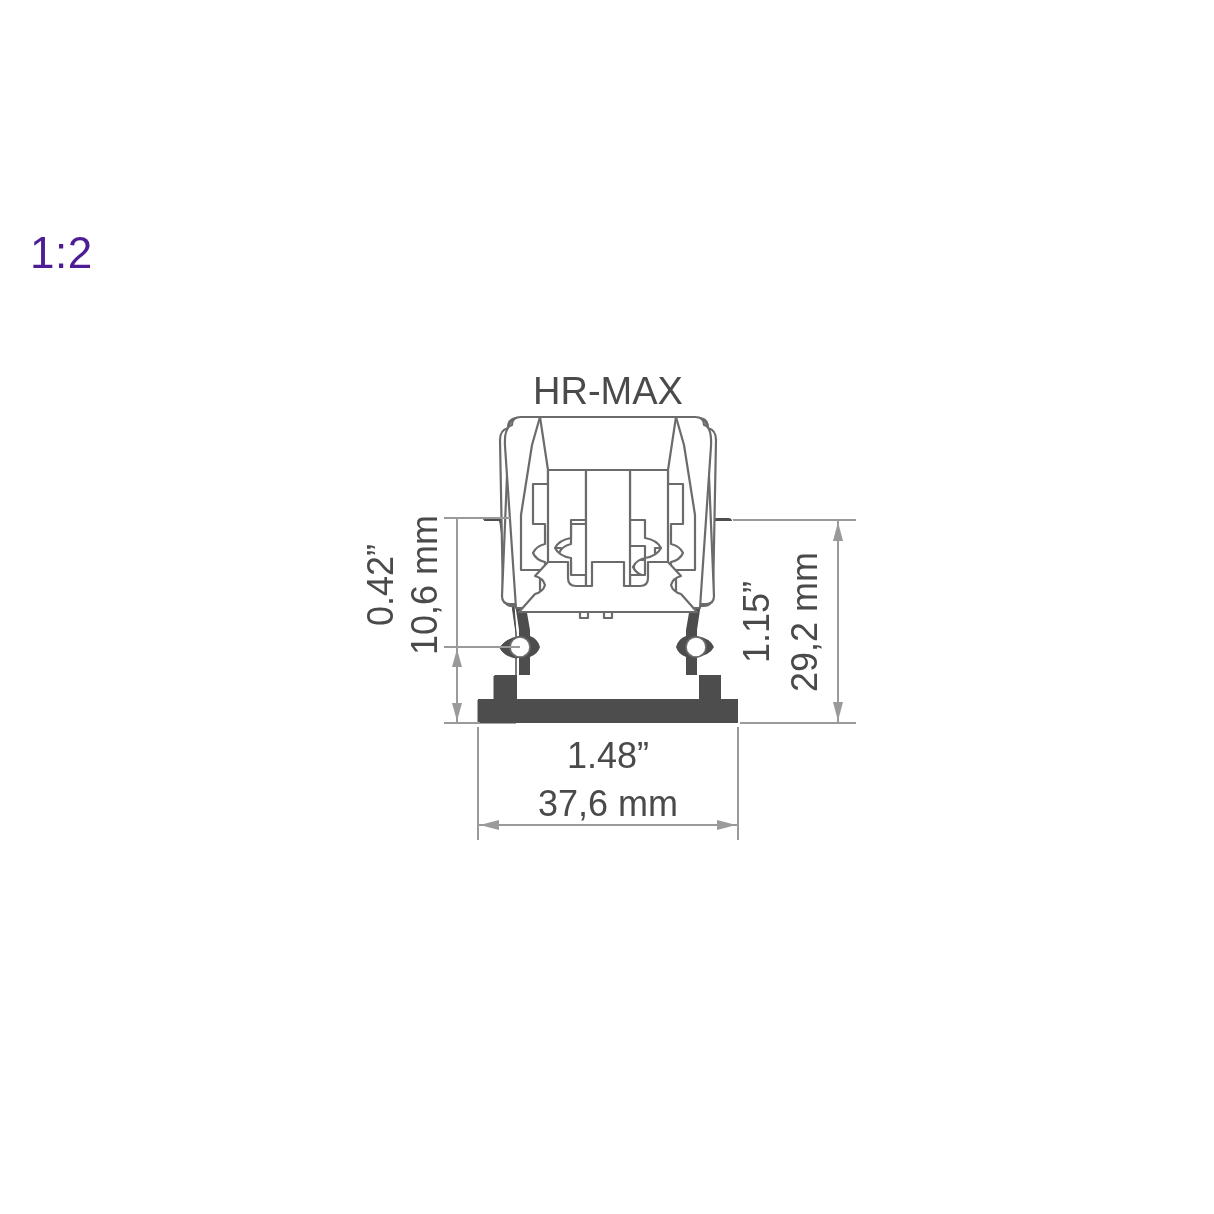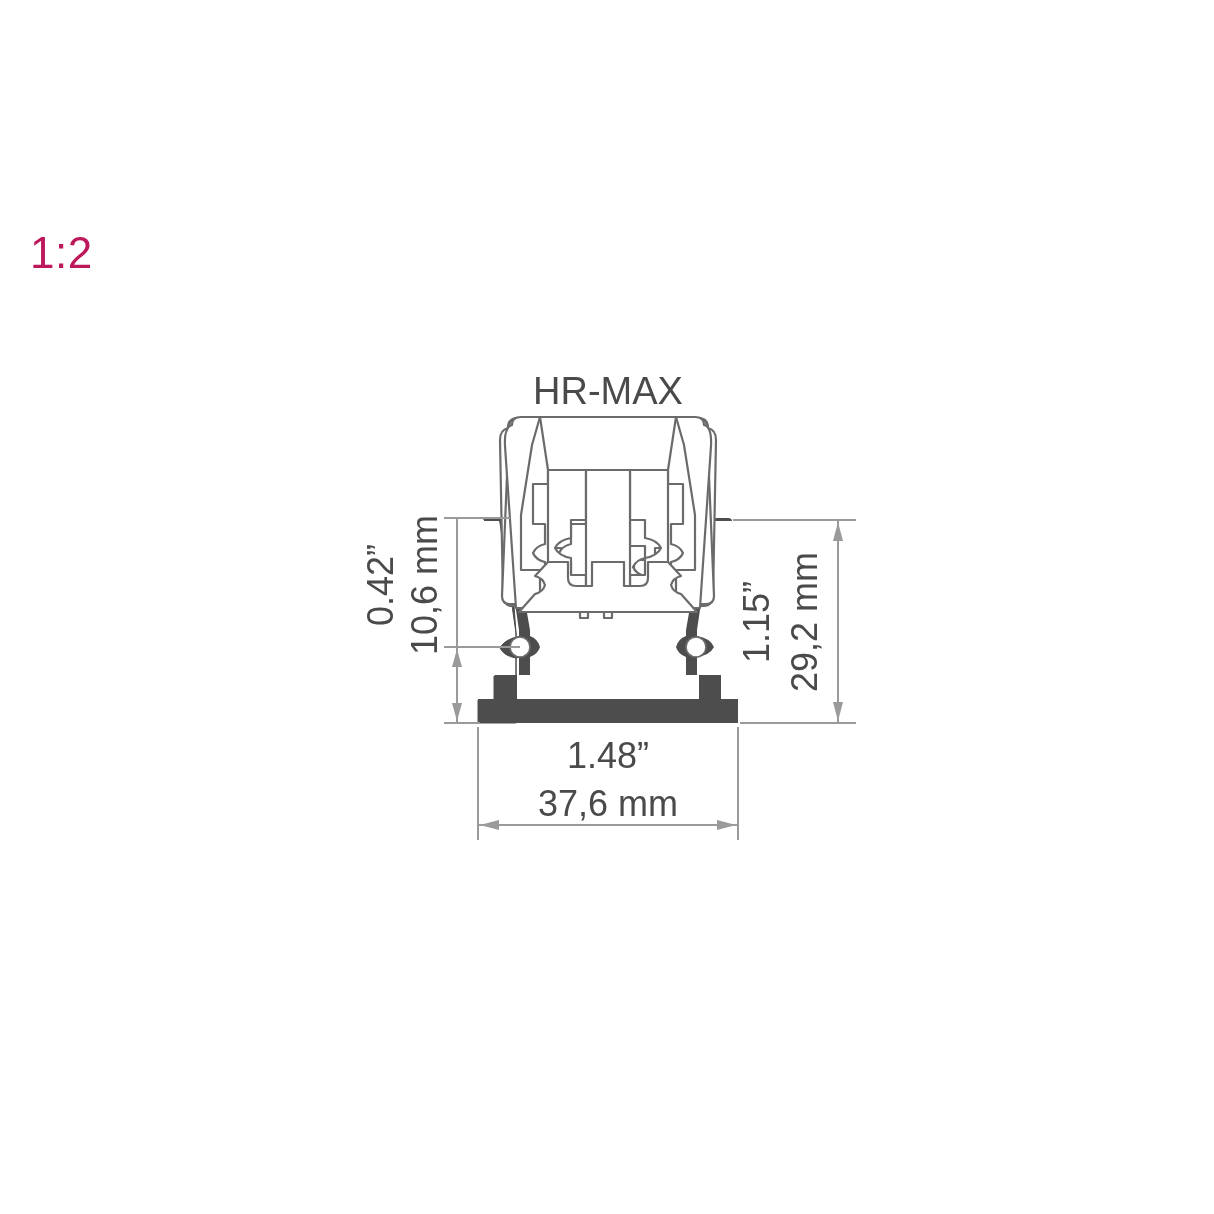--- a/index.html
+++ b/index.html
@@ -21,21 +21,21 @@
     top: 0;
     width: 1214px;
     height: 1214px;
   }
   .scale-label {
     position: absolute;
     left: 30px;
     top: 228px;
     font-size: 44px;
     font-family: "Liberation Sans", sans-serif;
-    color: #be185d;
+    color: #4c1d95;
     letter-spacing: 0.5px;
     white-space: nowrap;
   }
   .dim-text {
     font-family: "Liberation Sans", sans-serif;
     fill: #4a4a4a;
     font-size: 36px;
   }
   .title-text {
     font-family: "Liberation Sans", sans-serif;

